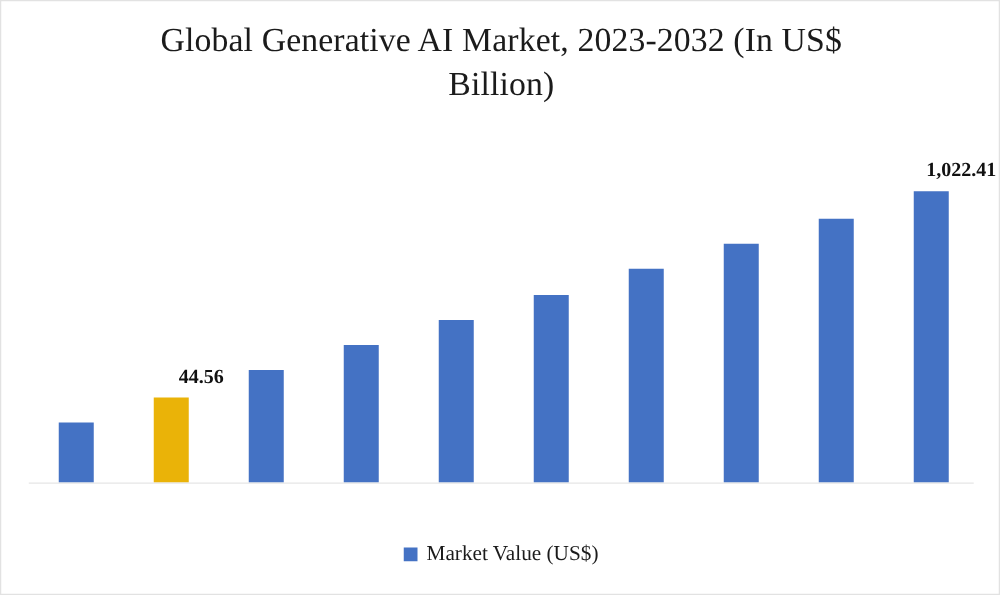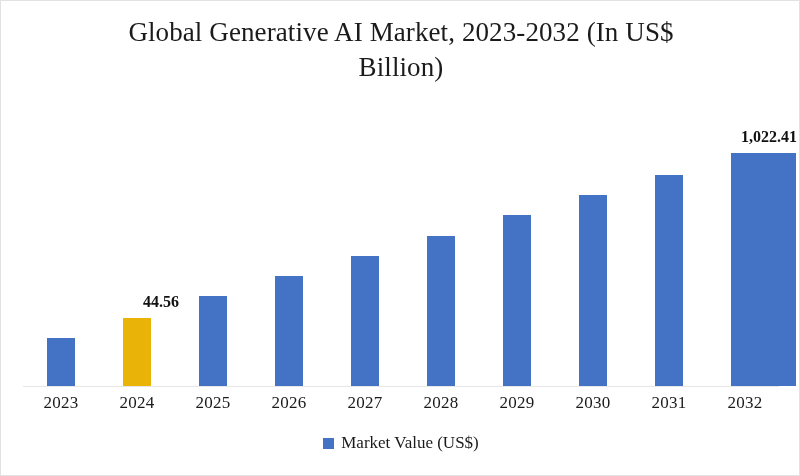--- a/index.html
+++ b/index.html
@@ -146,39 +146,27 @@
         <div class="bar-slot" style="left: 456px;">
           <div class="bar-column" title="2029: 497.3" style="height: 171px; background: rgb(68, 114, 196);"></div>
         </div>
         <div class="bar-slot" style="left: 532px;">
           <div class="bar-column" title="2030: 585.1" style="height: 191px; background: rgb(68, 114, 196);"></div>
         </div>
         <div class="bar-slot" style="left: 608px;">
           <div class="bar-column" title="2031: 673" style="height: 211px; background: rgb(68, 114, 196);"></div>
         </div>
         <div class="bar-slot" style="left: 684px;">
-          <div class="bar-column" title="2032: 1022.41" style="height: 233px; background: rgb(68, 114, 196); padding-left: 37px;">
+          <div class="bar-column" title="2032: 1022.41" style="height: 233px; background: rgb(68, 114, 196);">
             <div class="bar-value-label">1,022.41</div>
           </div>
         </div>
       </div>
     <div id="baseline"></div>
   </div>
 
-  <div id="x-axis-labels">
-      <div class="x-tick-label" style="left: 0px;">2023</div>
-      <div class="x-tick-label" style="left: 76px;">2024</div>
-      <div class="x-tick-label" style="left: 152px;">2025</div>
-      <div class="x-tick-label" style="left: 228px;">2026</div>
-      <div class="x-tick-label" style="left: 304px;">2027</div>
-      <div class="x-tick-label" style="left: 380px;">2028</div>
-      <div class="x-tick-label" style="left: 456px;">2029</div>
-      <div class="x-tick-label" style="left: 532px;">2030</div>
-      <div class="x-tick-label" style="left: 608px;">2031</div>
-      <div class="x-tick-label" style="left: 684px;">2032</div>
-    </div>
 
   <div id="legend">
     <span id="legend-swatch" style="background: rgb(68, 114, 196);"></span>
     <span id="legend-label">Market Value (US$)</span>
   </div>
 
 </div>
 
 </body></html>

